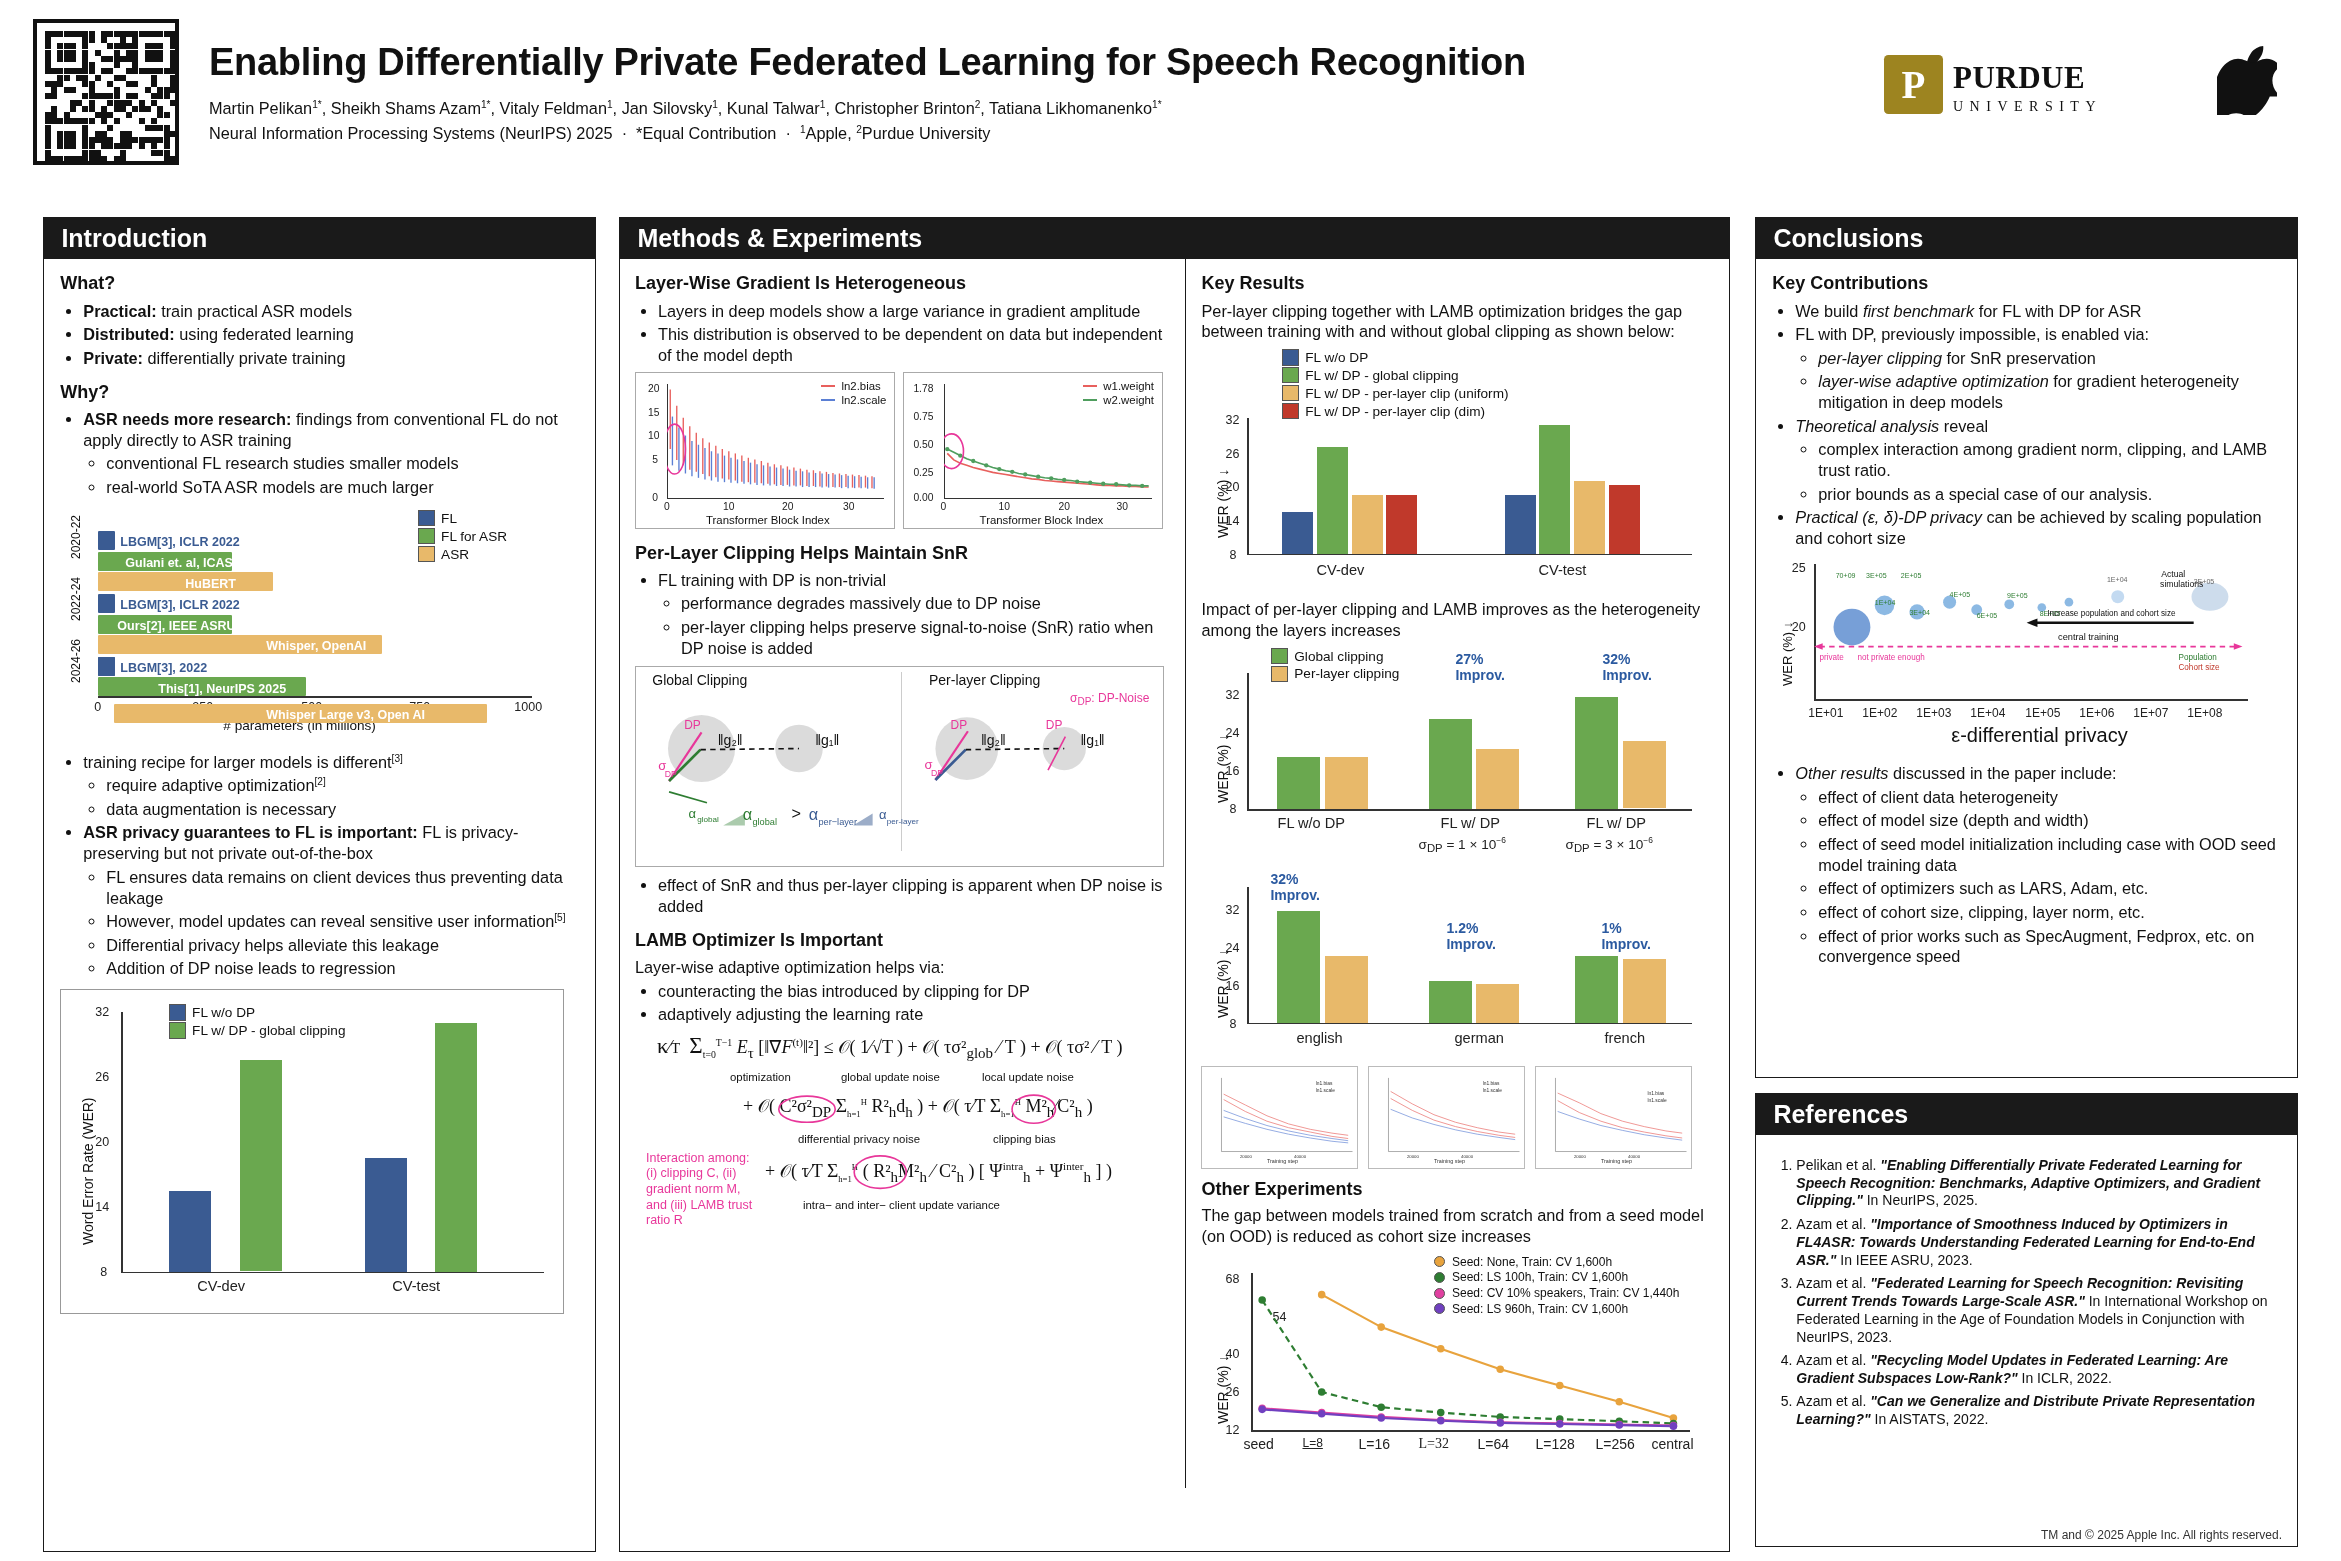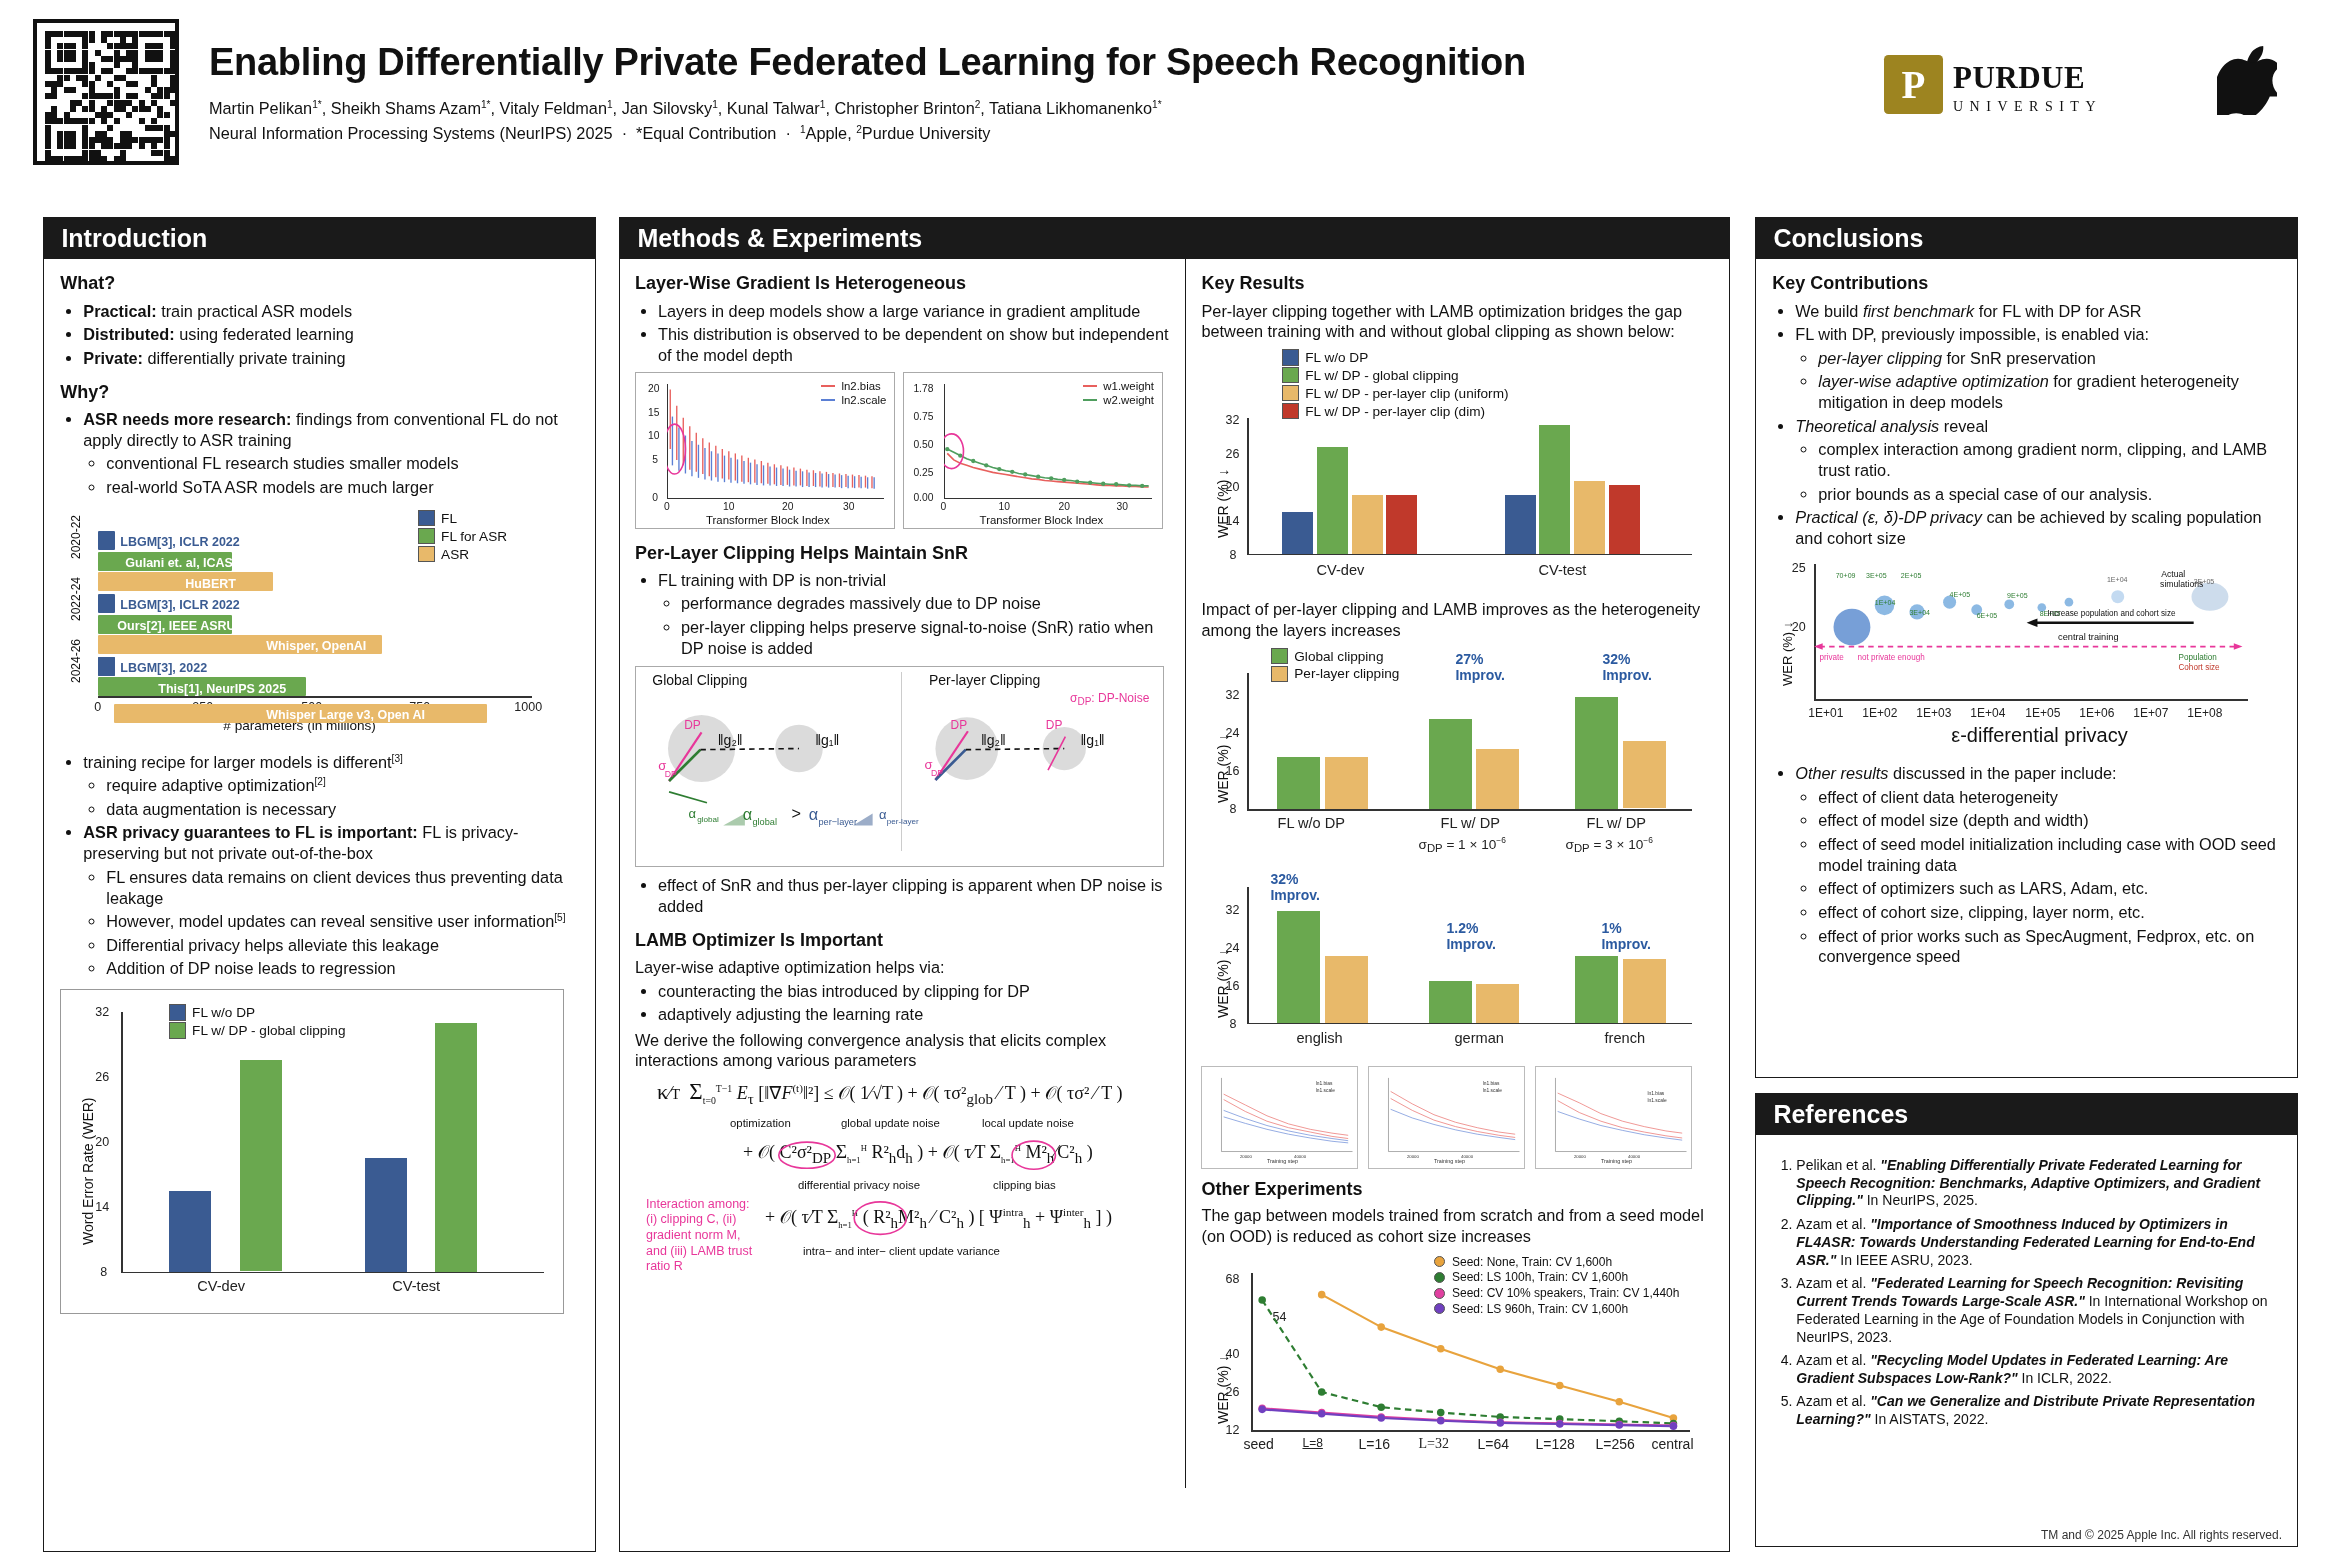--- a/index.html
+++ b/index.html
@@ -524,21 +524,21 @@
 
   <div class="col col2">
     <div class="colhead">Methods &amp; Experiments</div>
     <div class="colbody" style="height:1293px;">
       <div class="c2wrap">
 
         <div class="c2left">
           <h3 class="sub">Layer-Wise Gradient Is Heterogeneous</h3>
           <ul>
             <li>Layers in deep models show a large variance in gradient amplitude</li>
-            <li>This distribution is observed to be dependent on show but independent of the model depth</li>
+            <li>This distribution is observed to be dependent on data but independent of the model depth</li>
           </ul>
 
           <div style="display:flex; gap:7.6px; margin-top:6.5px;">
             <div class="chart" style="width:260px; height:157px; border:1.1px solid #aaa;">
               <div style="position:absolute; right:7.6px; top:5.4px;">
                 <div class="legend-row" style="font-size:11.4px;">
                     <span class="swatch" style="width:14px;height:2.2px;background:#e8605d;border:none;"></span>
                     <span>ln2.bias</span>
                   </div>
                 <div class="legend-row" style="font-size:11.4px;">
@@ -737,21 +737,20 @@
           <ul style="margin-top:7.6px;">
             <li>effect of SnR and thus per-layer clipping is apparent when DP noise is added</li>
           </ul>
 
           <h3 class="sub2">LAMB Optimizer Is Important</h3>
           <p class="body" style="margin:1.1px 0;">Layer-wise adaptive optimization helps via:</p>
           <ul>
             <li>counteracting the bias introduced by clipping for DP</li>
             <li>adaptively adjusting the learning rate</li>
           </ul>
-          <p class="body" style="margin:4.3px 0 0 0;">We derive the following convergence analysis that elicits complex interactions among various parameters</p>
 
           <div style="position:relative; width:529px; height:228px; margin-top:4.3px;">
             <div class="eqbox" style="position:absolute; left:22px; top:3.3px; font-size:18px;">
               <span style="font-size:22px;">κ</span>⁄<span style="font-size:15px;">T</span>
               &nbsp;<span style="font-size:23px;">Σ</span><sub style="font-size:9.8px;">t=0</sub><sup style="font-size:9.8px;">T−1</sup>
               <i>E</i><sub>τ</sub> [‖∇<i>F</i><sup>(t)</sup>‖²] ≤ 𝒪( 1⁄√T ) + 𝒪( τσ²<sub>glob</sub> ⁄ T ) + 𝒪( τσ² ⁄ T )
             </div>
             <div style="position:absolute; left:95px; top:41px; font-size:11.4px;">optimization</div>
             <div style="position:absolute; left:206px; top:41px; font-size:11.4px;">global update noise</div>
             <div style="position:absolute; left:347px; top:41px; font-size:11.4px;">local update noise</div>

